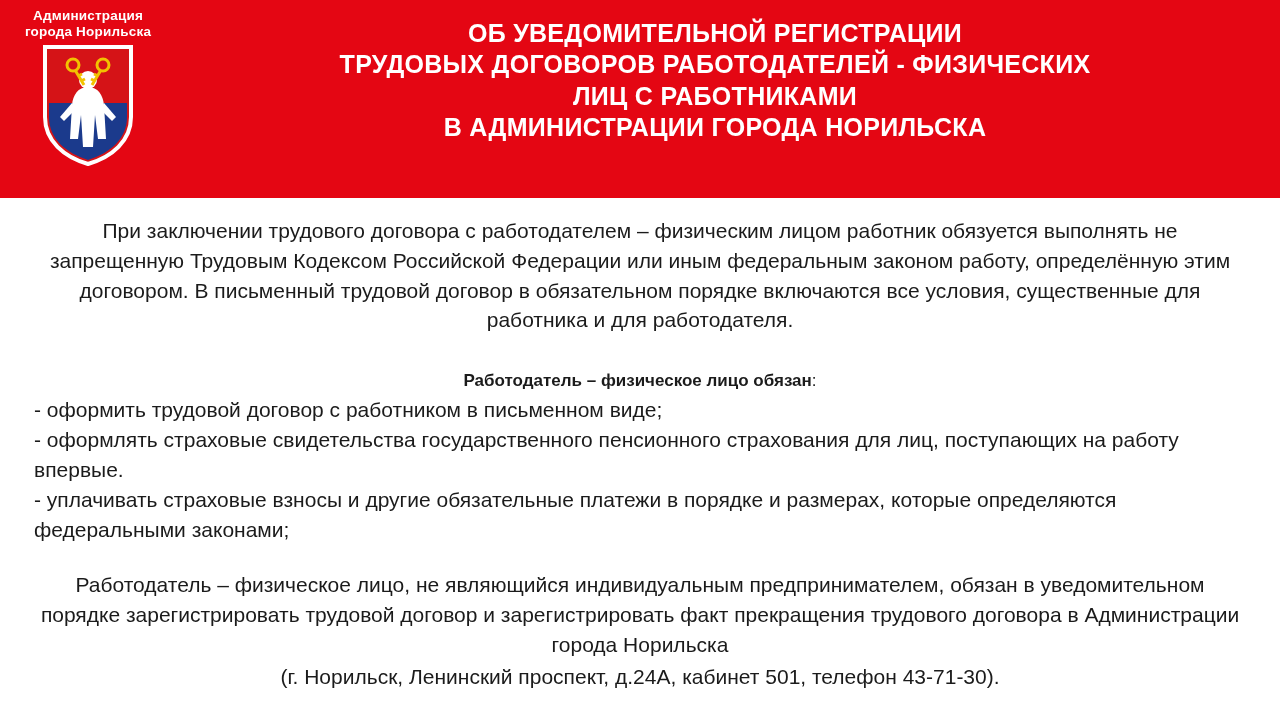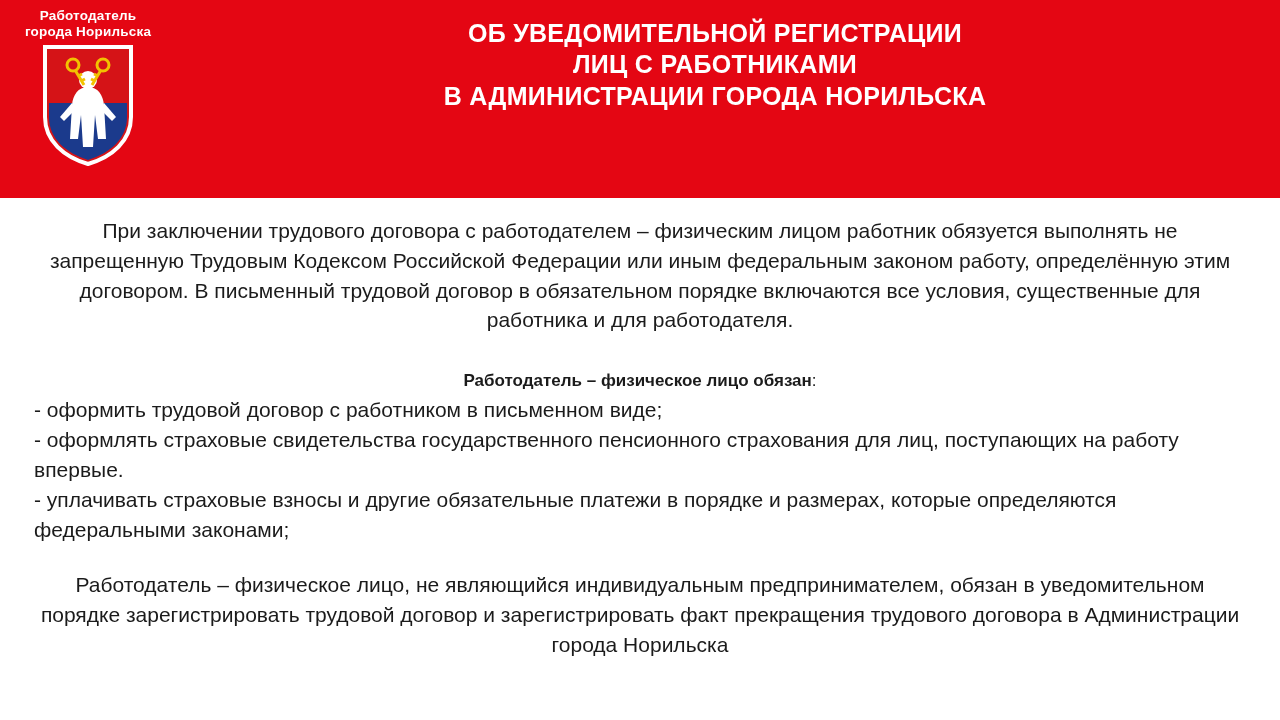--- a/index.html
+++ b/index.html
@@ -112,21 +112,21 @@
 </style>
 </head>
 <body>
 
 <div class="slide">
 
   <div class="header">
 
     <div class="emblem-block">
       <div class="emblem-caption">
-        <span>Работодатель</span><br>
+        <span>Администрация</span><br>
         <span>города Норильска</span>
       </div>
 
       <div class="coat">
         <svg viewBox="0 0 92 124" width="92" height="124" aria-hidden="true">
 
           <path d="M3 4 H89 V74 C89 98 70 114 46 121 C22 114 3 98 3 74 Z" fill="#d51317" stroke="#ffffff" stroke-width="4"></path>
 
           <path d="M7 60 H85 V74 C85 96 68 110 46 117 C24 110 7 96 7 74 Z" fill="#1b3a8c"></path>
 
@@ -142,20 +142,21 @@
             <path d="M33 27 L42 42 M36 33 L40 31 M39 38 L43 36"></path>
             <circle cx="61" cy="22" r="6"></circle>
             <path d="M59 27 L50 42 M56 33 L52 31 M53 38 L49 36"></path>
           </g>
         </svg>
       </div>
     </div>
 
     <div class="header-title">
       <span class="line">ОБ УВЕДОМИТЕЛЬНОЙ РЕГИСТРАЦИИ</span>
+      <span class="line">ТРУДОВЫХ ДОГОВОРОВ РАБОТОДАТЕЛЕЙ - ФИЗИЧЕСКИХ</span>
       <span class="line">ЛИЦ С РАБОТНИКАМИ</span>
       <span class="line">В АДМИНИСТРАЦИИ ГОРОДА НОРИЛЬСКА</span>
     </div>
   </div>
 
   <div class="body-area">
 
     <p class="para center">При заключении трудового договора с работодателем – физическим лицом работник обязуется выполнять не запрещенную Трудовым Кодексом Российской Федерации или иным федеральным законом работу, определённую этим договором. В письменный трудовой договор в обязательном порядке включаются все условия, существенные для работника и для работодателя.</p>
 
     <div class="spacer-md"></div>
@@ -165,16 +166,17 @@
     </p>
 
     <p class="para list-item">- оформить трудовой договор с работником в письменном виде;</p>
     <p class="para list-item">- оформлять страховые свидетельства государственного пенсионного страхования для лиц, поступающих на работу впервые.</p>
     <p class="para list-item">- уплачивать страховые взносы и другие обязательные платежи в порядке и размерах, которые определяются федеральными законами;</p>
 
     <div class="spacer-md"></div>
 
     <div class="footer-block">
       <p class="para center">Работодатель – физическое лицо, не являющийся индивидуальным предпринимателем, обязан в уведомительном порядке зарегистрировать трудовой договор и зарегистрировать факт прекращения трудового договора  в Администрации города Норильска</p>
+      <p class="para center">(г. Норильск, Ленинский проспект, д.24А, кабинет 501, телефон 43-71-30).</p>
     </div>
 
   </div>
 </div>
 
 </body></html>

